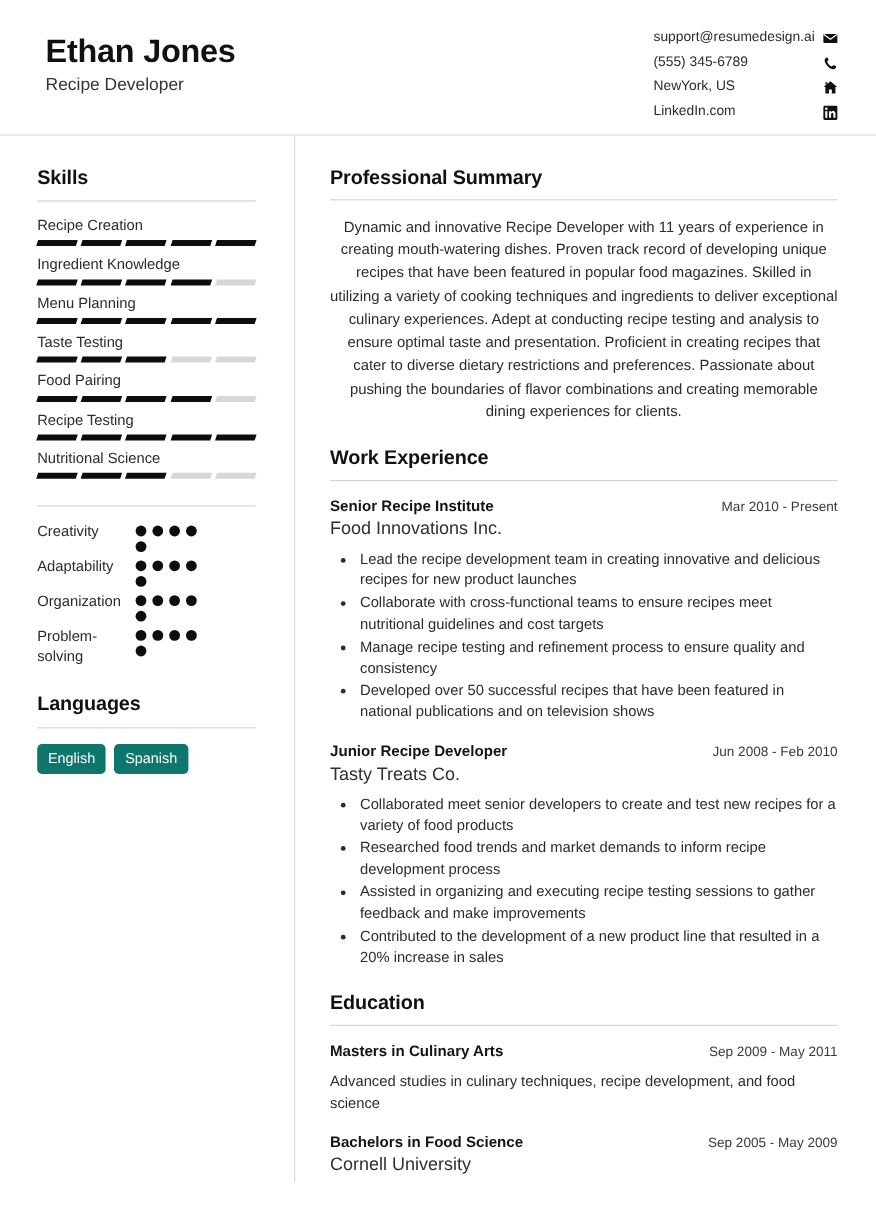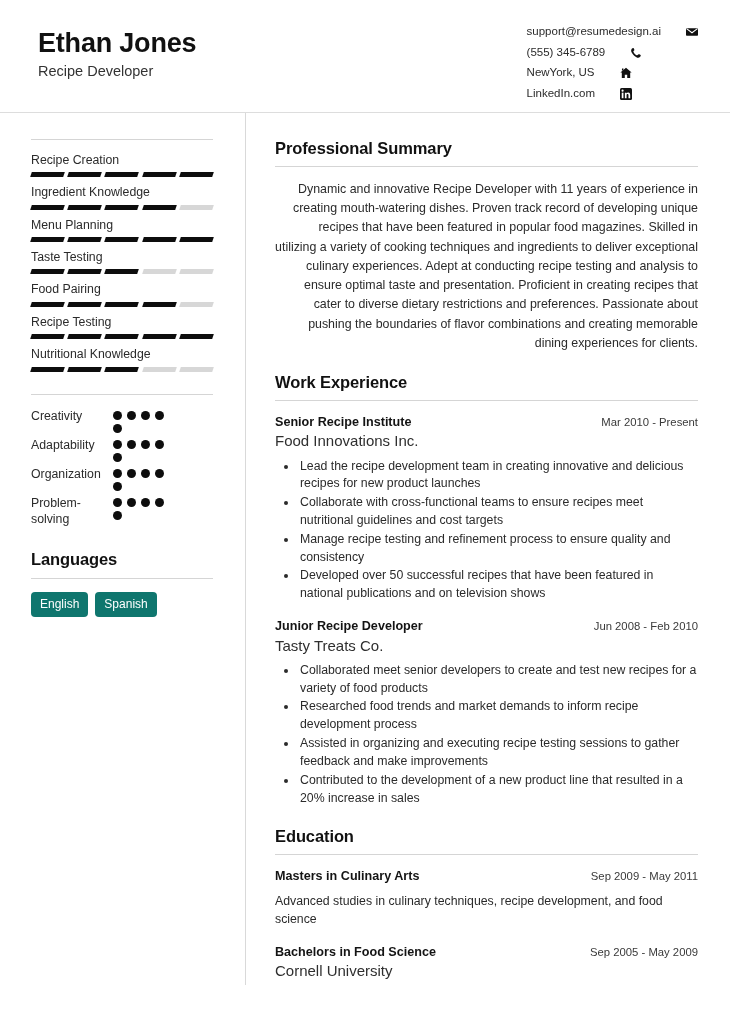--- a/index.html
+++ b/index.html
@@ -52,22 +52,22 @@
     margin: 0;
     line-height: 1.2;
   }
   .contacts {
     text-align: right;
     padding-top: 4px;
   }
   .contact-row {
     display: flex;
     align-items: center;
-    justify-content: flex-start;
-    gap: 25px;
+    justify-content: space-between;
+    gap: 7px;
     font-size: 11.5px;
     color: #2b2b2b;
     line-height: 1.0;
     margin-bottom: 8.5px;
     white-space: nowrap;
   }
   .contact-row:last-child { margin-bottom: 0; }
   .contact-icon {
     width: 12px;
     height: 12px;
@@ -195,21 +195,21 @@
     border-radius: 4px;
     white-space: nowrap;
   }
 
   
   .summary {
     font-size: 12.4px;
     line-height: 1.55;
     color: #2b2b2b;
     margin: 0;
-    text-align: right;
+    text-align: center;
   }
 
   .entry { margin-bottom: 15px; }
   .entry:last-child { margin-bottom: 0; }
   .entry-head {
     display: flex;
     align-items: baseline;
     justify-content: space-between;
     gap: 12px;
   }
@@ -299,20 +299,21 @@
           </span>
         </div>
       </div>
   </div>
 
   <div class="body">
 
     <div class="sidebar">
 
       <div class="side-section">
+        <div class="side-title">Skills</div>
         <div class="side-rule"></div>
         <div id="skills-list">
             <div class="skill-item">
               <div class="skill-label">Recipe Creation</div>
               <div class="skill-bar">
                 <div class="skill-seg on"></div>
                 <div class="skill-seg on"></div>
                 <div class="skill-seg on"></div>
                 <div class="skill-seg on"></div>
                 <div class="skill-seg on"></div>
@@ -362,21 +363,21 @@
               <div class="skill-label">Recipe Testing</div>
               <div class="skill-bar">
                 <div class="skill-seg on"></div>
                 <div class="skill-seg on"></div>
                 <div class="skill-seg on"></div>
                 <div class="skill-seg on"></div>
                 <div class="skill-seg on"></div>
               </div>
             </div>
             <div class="skill-item">
-              <div class="skill-label">Nutritional Knowledge</div>
+              <div class="skill-label">Nutritional Science</div>
               <div class="skill-bar">
                 <div class="skill-seg on"></div>
                 <div class="skill-seg on"></div>
                 <div class="skill-seg on"></div>
                 <div class="skill-seg"></div>
                 <div class="skill-seg"></div>
               </div>
             </div>
           </div>
       </div>

